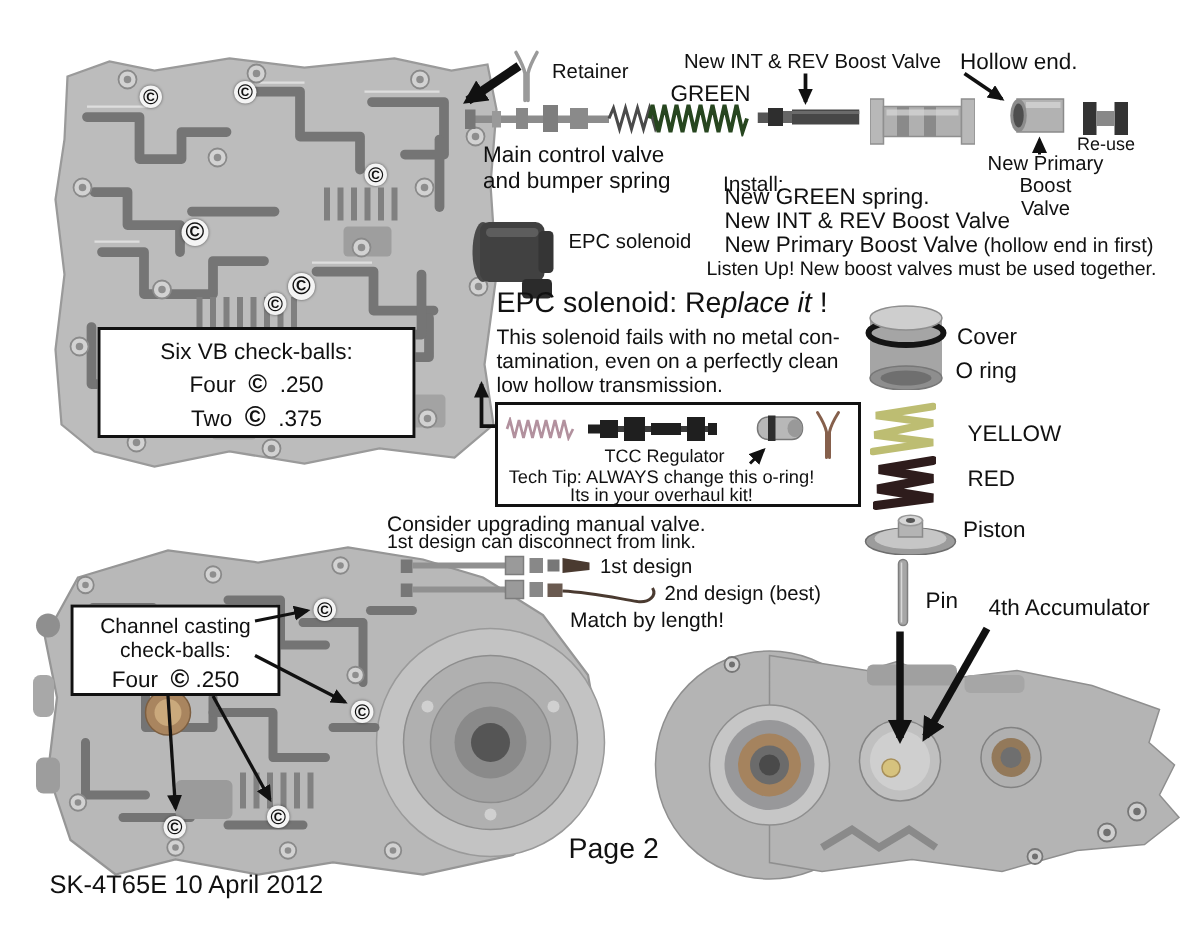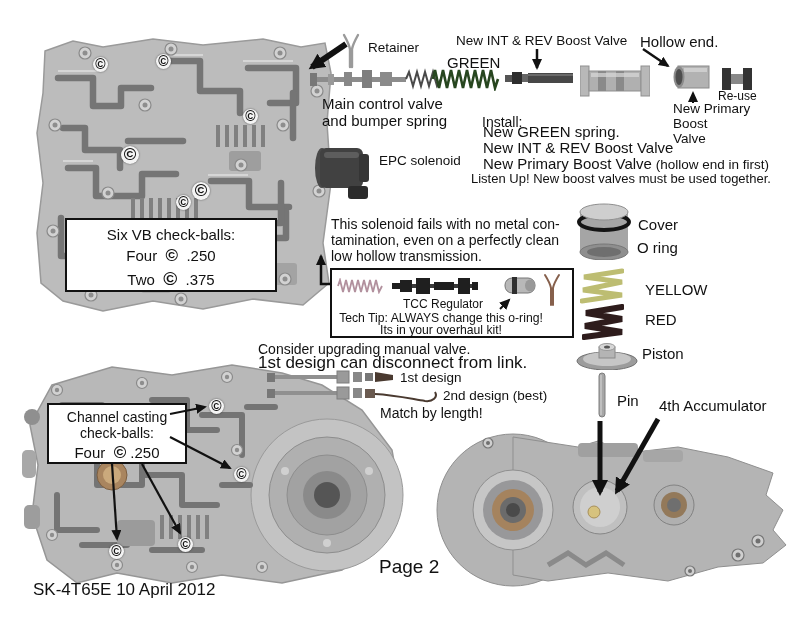--- a/index.html
+++ b/index.html
@@ -167,31 +167,32 @@
     <rect x="11" y="3" width="23" height="4" fill="#d9d9d9" opacity="0.7"></rect>
   </svg>
 
   <svg class="abs part" style="left:722px;top:67px" width="30" height="24" viewBox="0 0 30 24">
     <rect x="0" y="1" width="9" height="22" fill="#333"></rect>
     <rect x="21" y="1" width="9" height="22" fill="#333"></rect>
     <rect x="9" y="7" width="12" height="10" fill="#888"></rect>
   </svg>
   <div class="abs b txt" style="left:718px;top:89px;font-size:12px">Re-use</div>
 
-  <div class="abs lbl txt" style="left:673px;top:101px;width:112px;text-align:left;white-space:normal">
+  <div class="abs lbl txt" style="left:641px;top:101px;width:112px;text-align:center;white-space:normal">
     <div>New Primary Boost</div>
     <div>Valve</div>
   </div>
 
   <div class="abs b nw txt" style="left:482px;top:114px;font-size:14px">Install:</div>
   <div class="abs lbl15 txt" style="left:483px;top:123px"><span>New </span><span class="b">GREEN</span><span> spring.</span></div>
   <div class="abs lbl15 txt" style="left:483px;top:139px"><span>New </span><span class="b">INT &amp; REV Boost Valve</span></div>
   <div class="abs lbl15 txt" style="left:483px;top:155px"><span>New </span><span class="b">Primary Boost Valve</span><span style="font-size:13.5px"> (hollow end in first)</span></div>
   <div class="abs b nw txt" style="left:471px;top:171px;font-size:13px">Listen Up! New  boost valves must be used together.</div>
 
+  <div class="abs b nw txt" style="left:331px;top:192px;font-size:19px"><span>EPC solenoid:  Re</span><span class="i">place it</span><span> !</span></div>
   <div class="abs txt" style="left:331px;top:217px;font-size:14px;line-height:1.13">
     <div class="nw">This solenoid fails with no metal con-</div>
     <div class="nw">tamination, even on a perfectly clean</div>
     <div class="nw">low hollow transmission.</div>
   </div>
 
   <svg class="abs part" style="left:572px;top:202px" width="64" height="58" viewBox="0 0 64 58">
     <rect x="8" y="10" width="48" height="40" fill="#a5a5a5"></rect>
     <ellipse cx="32" cy="50" rx="24" ry="8" fill="#8e8e8e" stroke="#777"></ellipse>
     <ellipse cx="32" cy="50" rx="17" ry="5" fill="#6f6f6f"></ellipse>
@@ -247,21 +248,21 @@
     </svg>
     <svg class="abs" style="left:209px;top:3px" width="22" height="34" viewBox="0 0 22 34">
       <path d="M4,2 q5,8 6,13 l0,17 M18,2 q-5,8 -6,13 l0,17" fill="none" stroke="#86604c" stroke-width="2" stroke-linecap="round"></path>
     </svg>
     <div class="abs nw" style="left:71px;top:27px;font-size:12px">TCC Regulator</div>
     <div class="abs nw b" style="left:6px;top:41px;width:206px;text-align:center;font-size:12.2px">Tech Tip: ALWAYS change this o-ring!</div>
     <div class="abs nw b" style="left:6px;top:53px;width:206px;text-align:center;font-size:12.2px">Its in your overhaul kit!</div>
   </div>
 
   <div class="abs nw txt" style="left:258px;top:341px;font-size:14px">Consider upgrading manual valve.</div>
-  <div class="abs nw txt" style="left:258px;top:353px;font-size:17px"><span class="b">1st design</span><span> can disconnect from link.</span></div>
+  <div class="abs nw txt" style="left:258px;top:353px;font-size:13px"><span class="b">1st design</span><span> can disconnect from link.</span></div>
 
   <svg class="abs part" style="left:267px;top:368px" width="130" height="18" viewBox="0 0 130 18">
     <rect x="0" y="5" width="8" height="9" fill="#777"></rect>
     <rect x="8" y="7" width="62" height="4" fill="#909090"></rect>
     <rect x="70" y="3" width="12" height="12" fill="#9a9a9a" stroke="#7d7d7d"></rect>
     <rect x="86" y="4" width="9" height="10" fill="#888"></rect>
     <rect x="98" y="5" width="8" height="8" fill="#777"></rect>
     <polygon points="108,4 126,7 126,12 108,14" fill="#4a3a30"></polygon>
   </svg>
   <div class="abs lbl txt" style="left:400px;top:370px">1st design</div>

